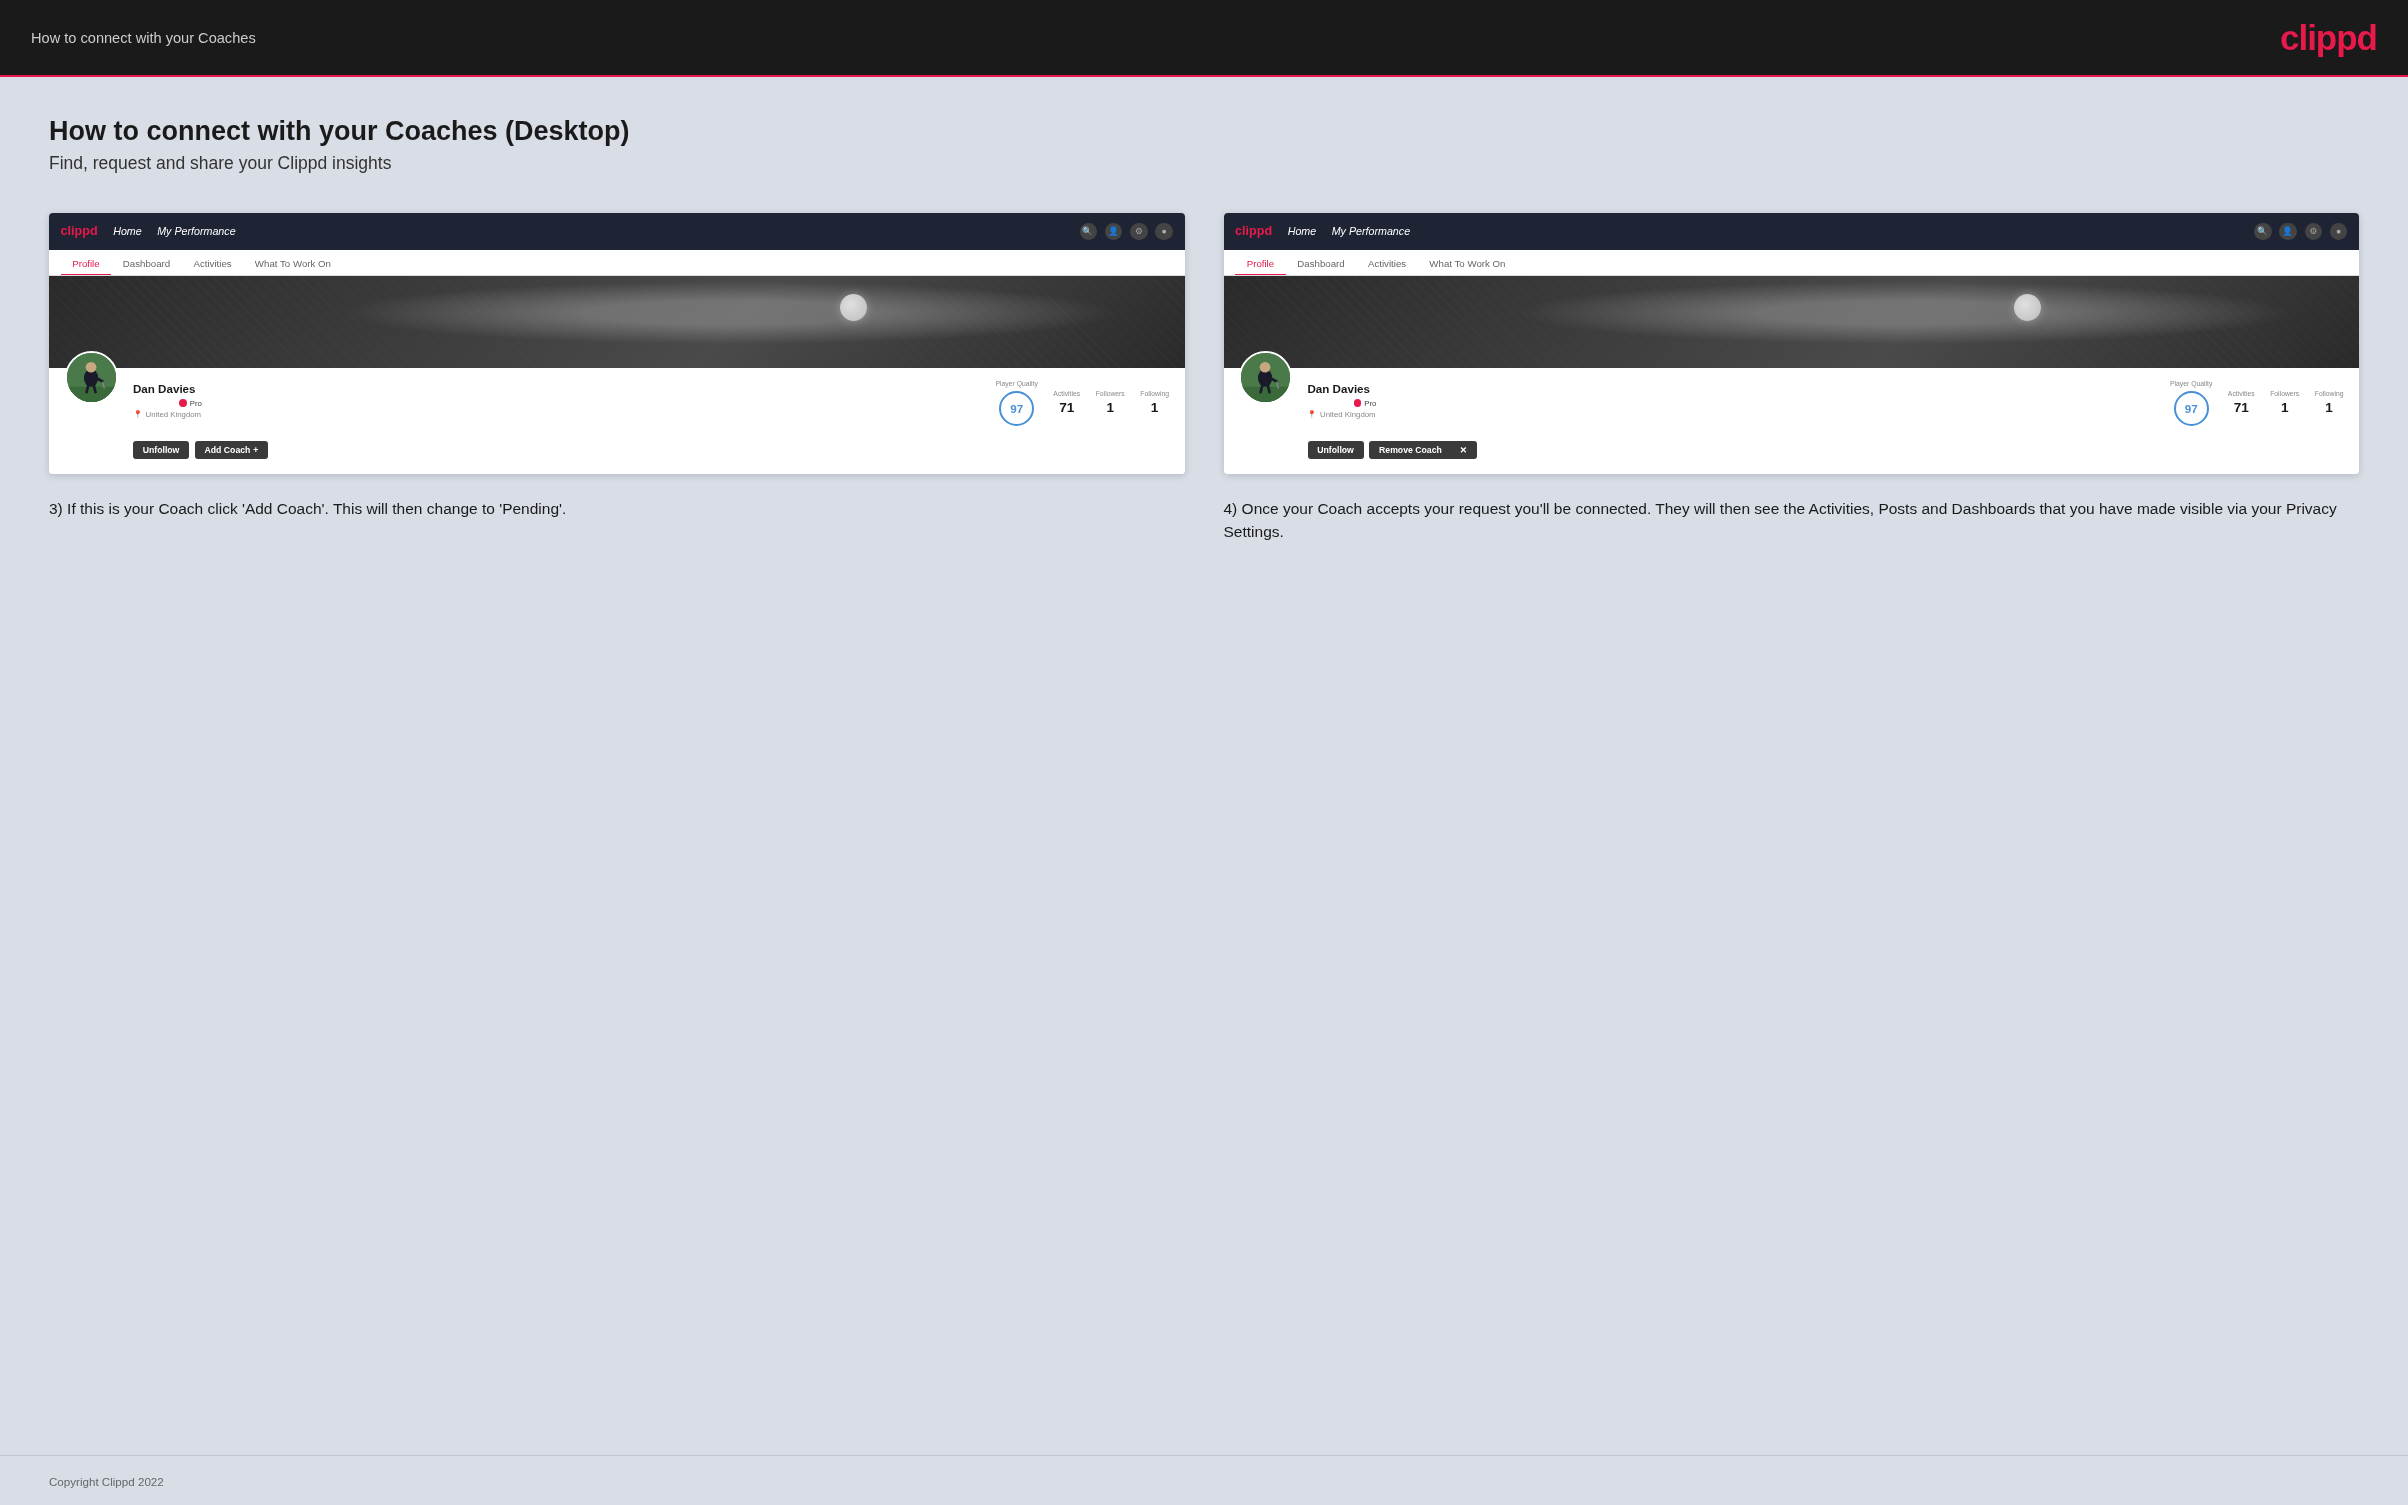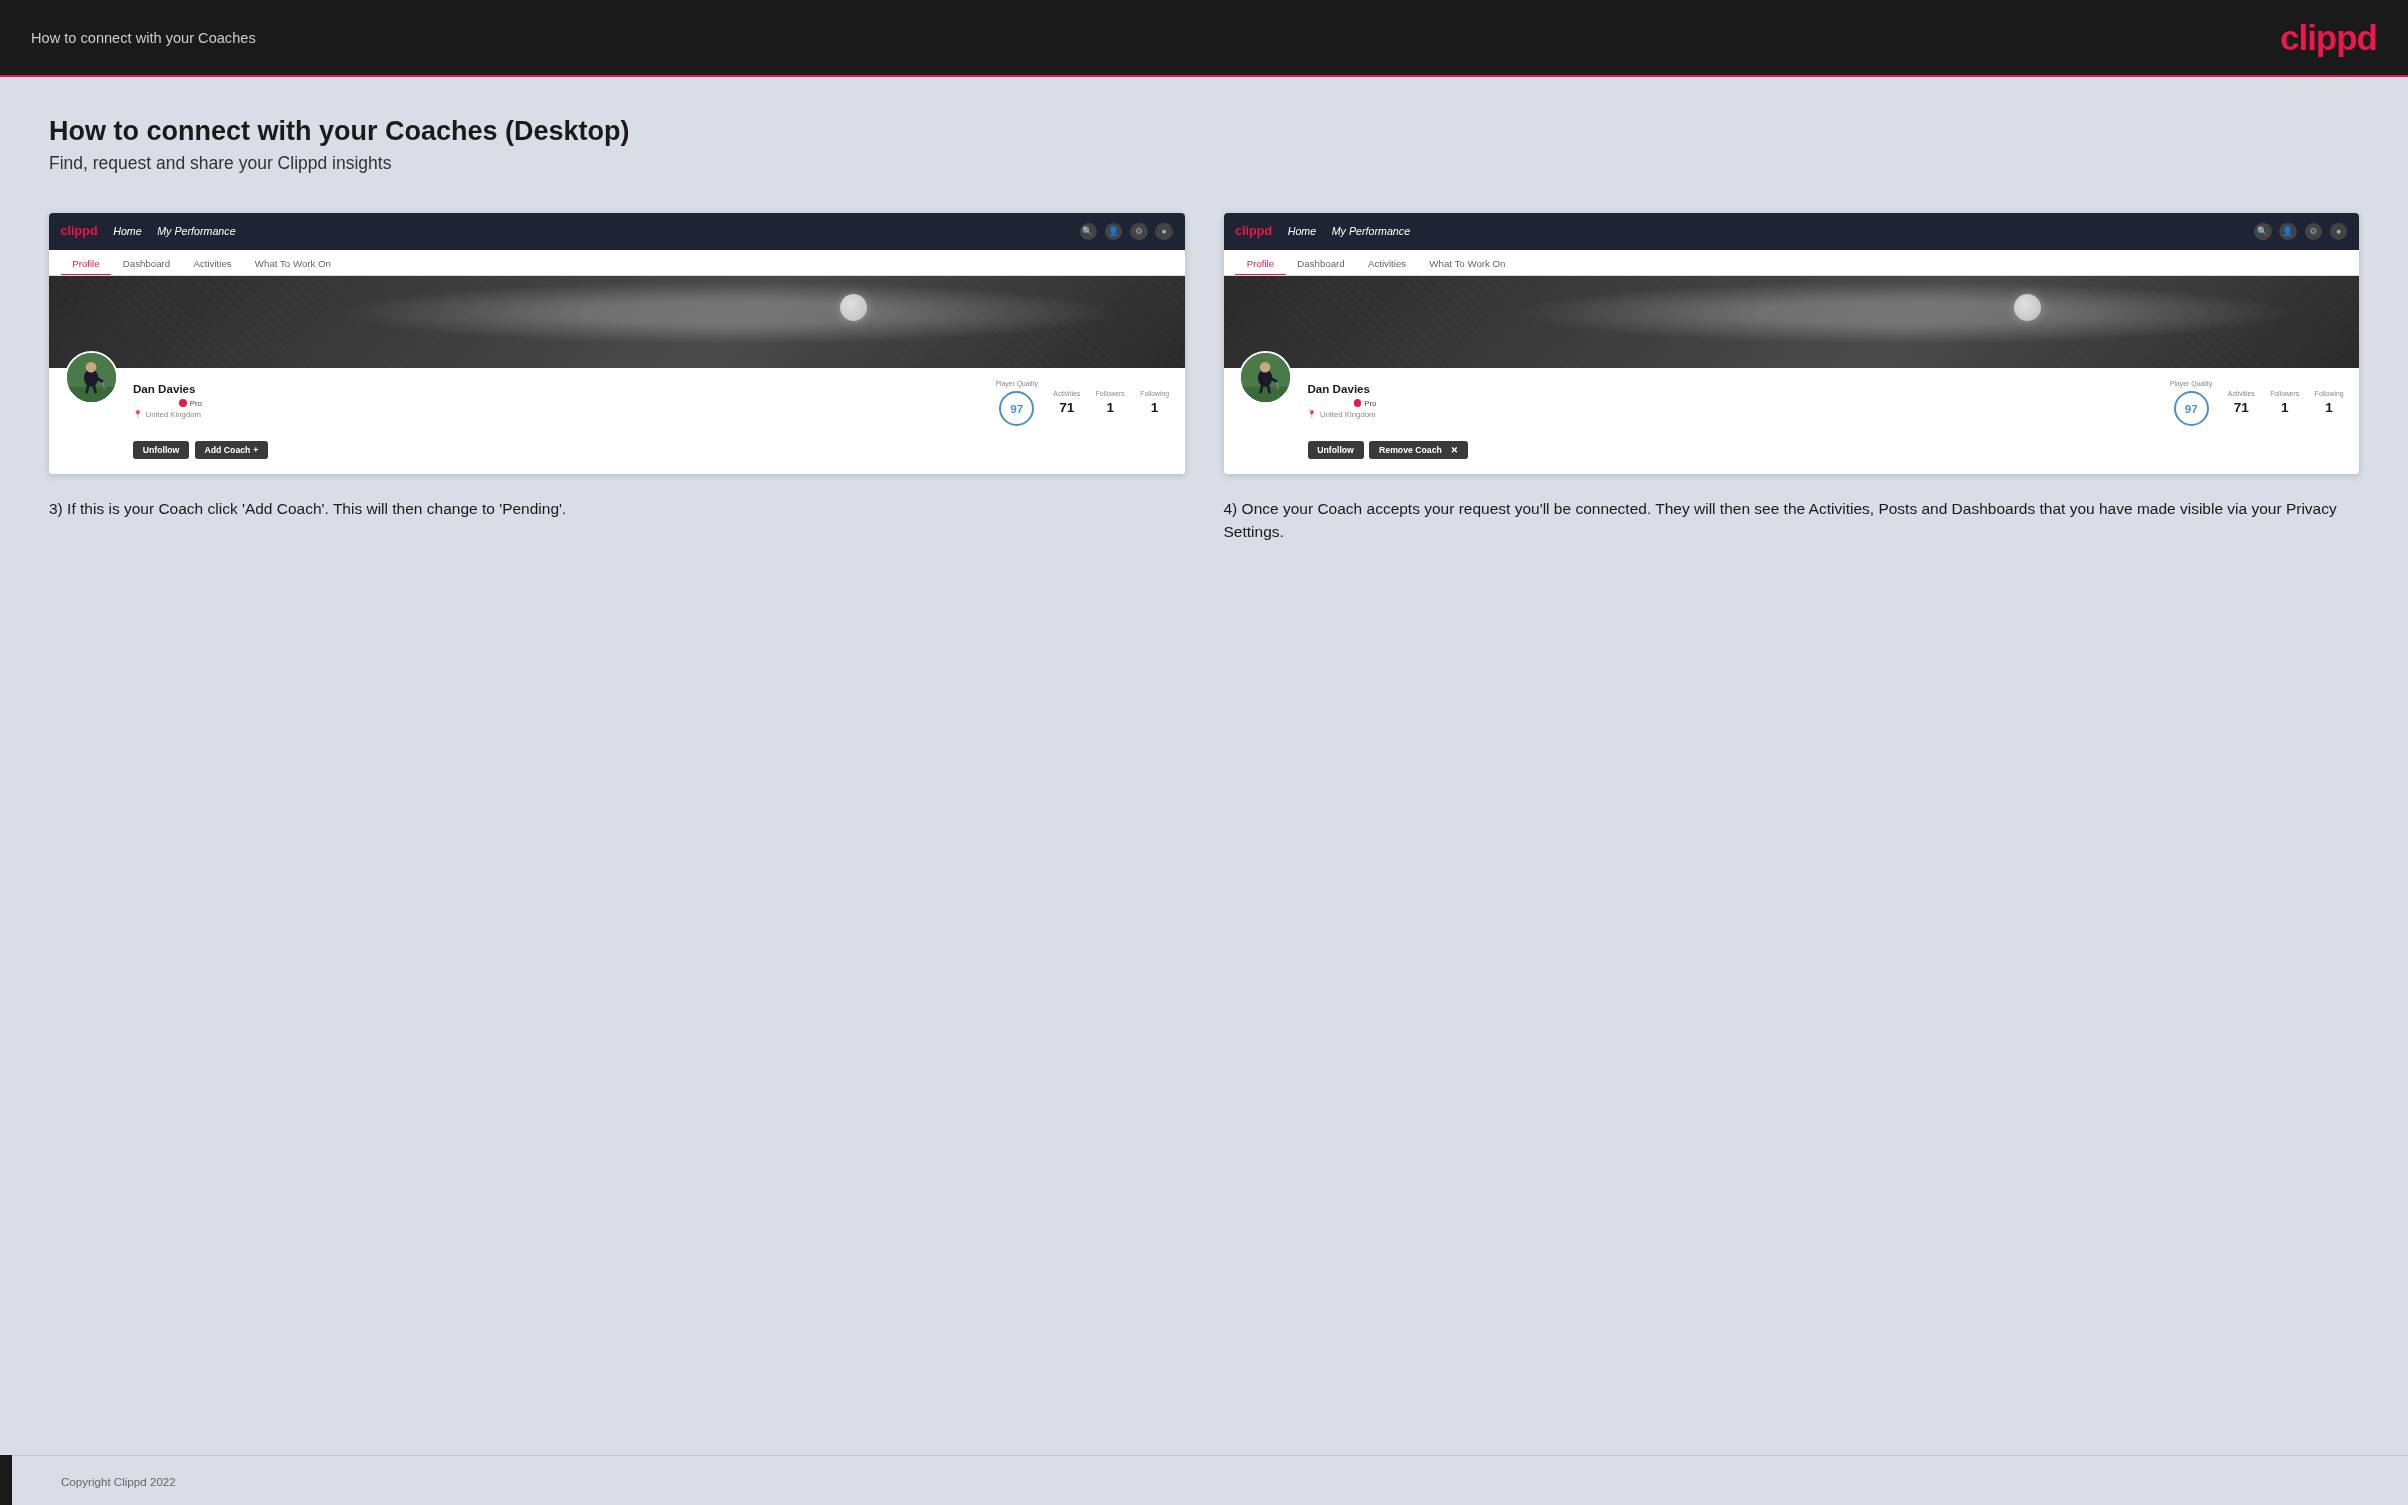--- a/index.html
+++ b/index.html
@@ -245,21 +245,21 @@
       color: #fff;
       display: flex;
       align-items: center;
       gap: 2.9px;
     }
     .mock-btn-removecoach {
       background: #3a3a3a;
       color: #fff;
       display: flex;
       align-items: center;
-      gap: 9px;
+      gap: 18px;
     }
 
     
     .mock-stats {
       display: flex;
       gap: 15.5px;
       align-items: center;
       margin-left: auto;
     }
     .mock-stat {
@@ -305,21 +305,20 @@
       color: #1a1a1a;
       line-height: 1.5;
       font-weight: 400;
     }
 
     
     .footer {
       background: #d8dde6;
       padding: 15.5px 49px;
       border-top: 1px solid #c0c5ce;
-      margin-left: 12px;
     }
     .footer-text {
       font-size: 11.6px;
       color: #666;
     }
 
     
     .golfer-svg {
       width: 100%;
       height: 100%;

